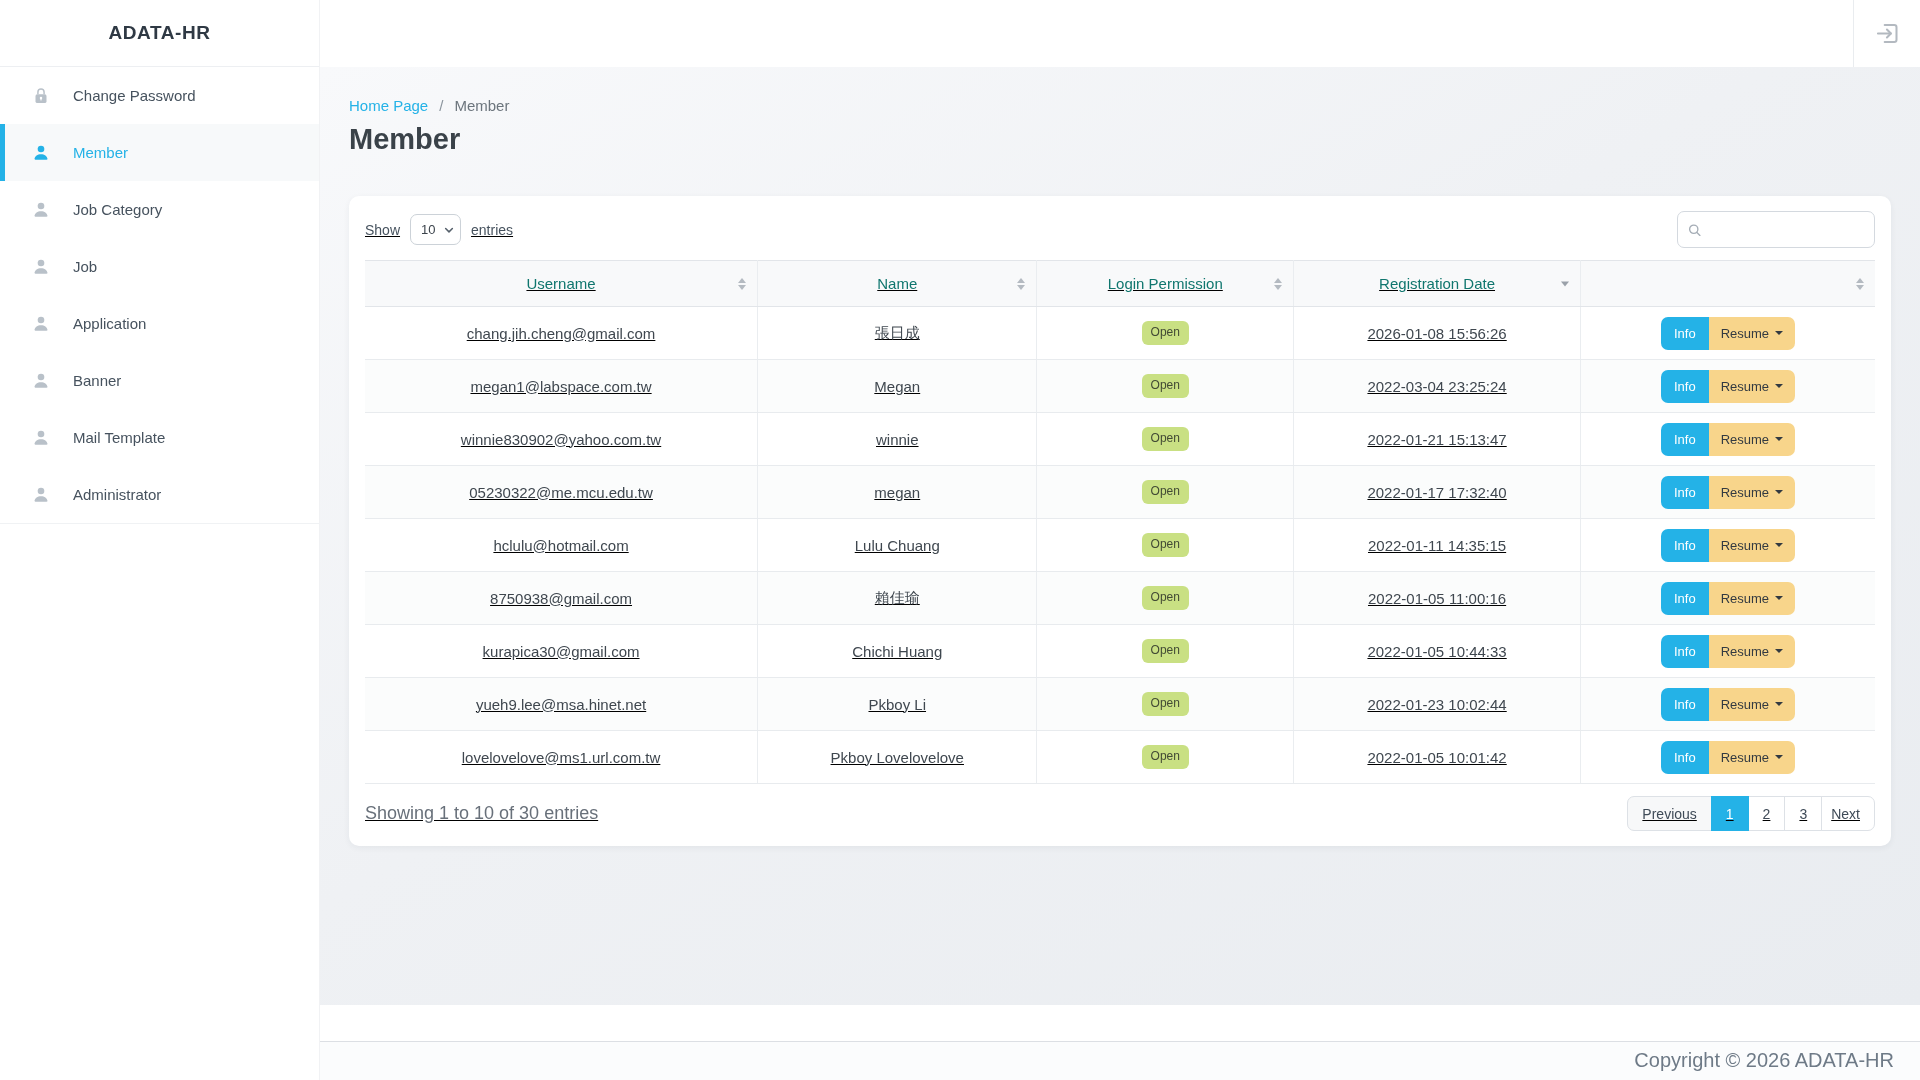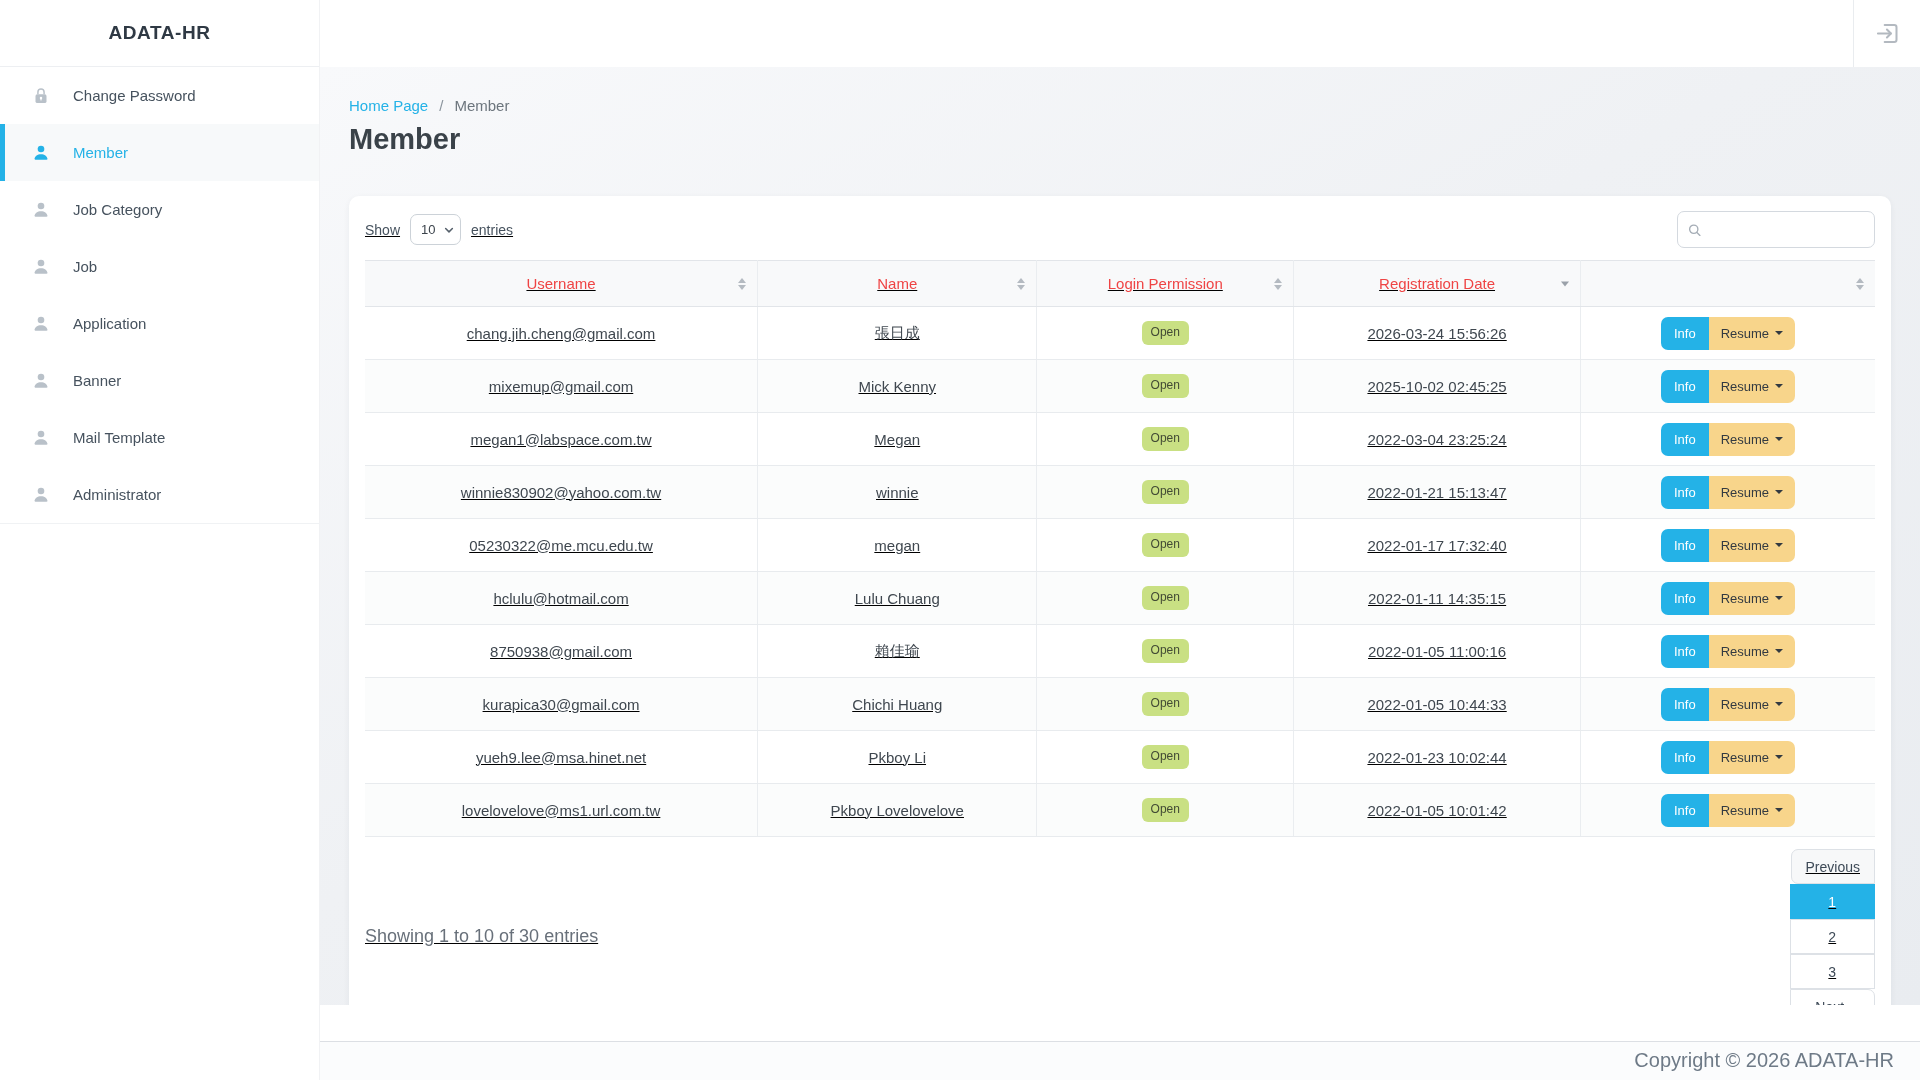--- a/index.html
+++ b/index.html
@@ -46,40 +46,40 @@
   .select-chevron svg { width:12px; height:12px; color:#55606b; }
 
   .search-box { position:relative; width:198px; }
   .search-box input { width:100%; height:37px; border:1px solid #d4d9df; border-radius:7px; padding:0 10px 0 34px; font-size:14px; color:#3c444c; outline:none; background:#fff; }
   .search-icon { position:absolute; left:10px; top:50%; transform:translateY(-50%); line-height:0; }
   .search-icon svg { width:15px; height:15px; color:#a5adb6; }
 
   
   table { width:100%; border-collapse:collapse; table-layout:fixed; }
   col.c-username { width:26%; } col.c-name { width:18.5%; } col.c-perm { width:17%; } col.c-date { width:19%; } col.c-actions { width:19.5%; }
-  thead th { height:46px; background:#f8f9fa; font-size:15px; font-weight:400; color:#ef4444; border-top:1px solid #e2e5e9; border-bottom:1px solid #e2e5e9; position:relative; text-align:center; }
+  thead th { height:46px; background:#f8f9fa; font-size:15px; font-weight:400; color:#0f766e; border-top:1px solid #e2e5e9; border-bottom:1px solid #e2e5e9; position:relative; text-align:center; }
   thead th:not(:last-child), tbody td:not(:last-child) { border-right:1px solid #eaedf0; }
   .sort-icons { position:absolute; right:11px; top:50%; transform:translateY(-50%); display:flex; flex-direction:column; gap:2px; align-items:center; }
   .tri-up { width:0; height:0; border-left:4px solid transparent; border-right:4px solid transparent; border-bottom:5px solid #b4bac1; }
   .tri-down { width:0; height:0; border-left:4px solid transparent; border-right:4px solid transparent; border-top:5px solid #b4bac1; }
   th.sort-desc .tri-down { border-top-color:#9aa1a9; }
 
   tbody td { height:53px; text-align:center; font-size:15px; color:#3f474f; border-bottom:1px solid #e8ebee; background:#fff; }
   tbody tr:nth-child(even) td { background:#fbfcfc; }
 
   .badge { background:#c9e083; color:#434b35; font-size:12px; padding:5px 9px; border-radius:6px; display:inline-block; line-height:1.1; }
 
   .btn-group { display:inline-flex; vertical-align:middle; }
   .btn-info { background:var(--accent); color:#fff; border:0; height:33px; padding:0 13px; font-size:13px; border-radius:7px 0 0 7px; cursor:pointer; font-family:inherit; }
   .btn-resume { background:#f8d58b; color:#333a41; border:0; height:33px; padding:0 12px; font-size:13px; border-radius:0 7px 7px 0; cursor:pointer; display:inline-flex; align-items:center; gap:6px; font-family:inherit; }
   .caret-down { width:0; height:0; border-left:4px solid transparent; border-right:4px solid transparent; border-top:4px solid #333a41; }
 
   .card-footer { display:flex; justify-content:space-between; align-items:center; padding:12px 0 15px; }
   .summary { font-size:18px; color:#68707a; }
-  .pagination { display:inline-flex;flex-direction:column; }
+  .pagination { display:inline-flex; }
   .page-btn { min-width:36px; height:35px; padding:0 14px; border:1px solid #dde1e6; background:#fff; color:#3e4a57; font-size:14px; margin-left:-1px; cursor:pointer; font-family:inherit; }
   .page-btn:first-child { border-radius:7px 0 0 7px; margin-left:0; }
   .page-btn:last-child { border-radius:0 7px 7px 0;padding-left:9px; }
   .page-btn.disabled { background:#f7f8f9; }
   .page-btn.active { background:var(--accent); border-color:var(--accent); color:#fff; position:relative; z-index:1; }
 
   
   .page-footer { height:39px; min-height:39px; background:#fbfcfd; border-top:1px solid #dcdfe4; display:flex; justify-content:flex-end; align-items:flex-start; padding:7px 26px 0;margin-top:36px; }
   .copyright { font-size:20px; color:#6e7a87; font-weight:500; white-space:nowrap; }
 </style>
@@ -255,38 +255,21 @@
   </th>
               </tr>
           </thead>
           <tbody>
               <tr>
     <td>chang.jih.cheng@gmail.com</td>
     <td>張日成</td>
     <td>
       <span class="badge">Open</span>
     </td>
-    <td>2026-03-24 15:56:26</td>
-    <td>
-      <div class="btn-group">
-        <button class="btn-info">Info</button>
-        <button class="btn-resume">
-          <span>Resume</span>
-          <span class="caret-down"></span>
-        </button>
-      </div>
-    </td>
-  </tr>
-              <tr>
-    <td>mixemup@gmail.com</td>
-    <td>Mick Kenny</td>
-    <td>
-      <span class="badge">Open</span>
-    </td>
-    <td>2025-10-02 02:45:25</td>
+    <td>2026-01-08 15:56:26</td>
     <td>
       <div class="btn-group">
         <button class="btn-info">Info</button>
         <button class="btn-resume">
           <span>Resume</span>
           <span class="caret-down"></span>
         </button>
       </div>
     </td>
   </tr>

